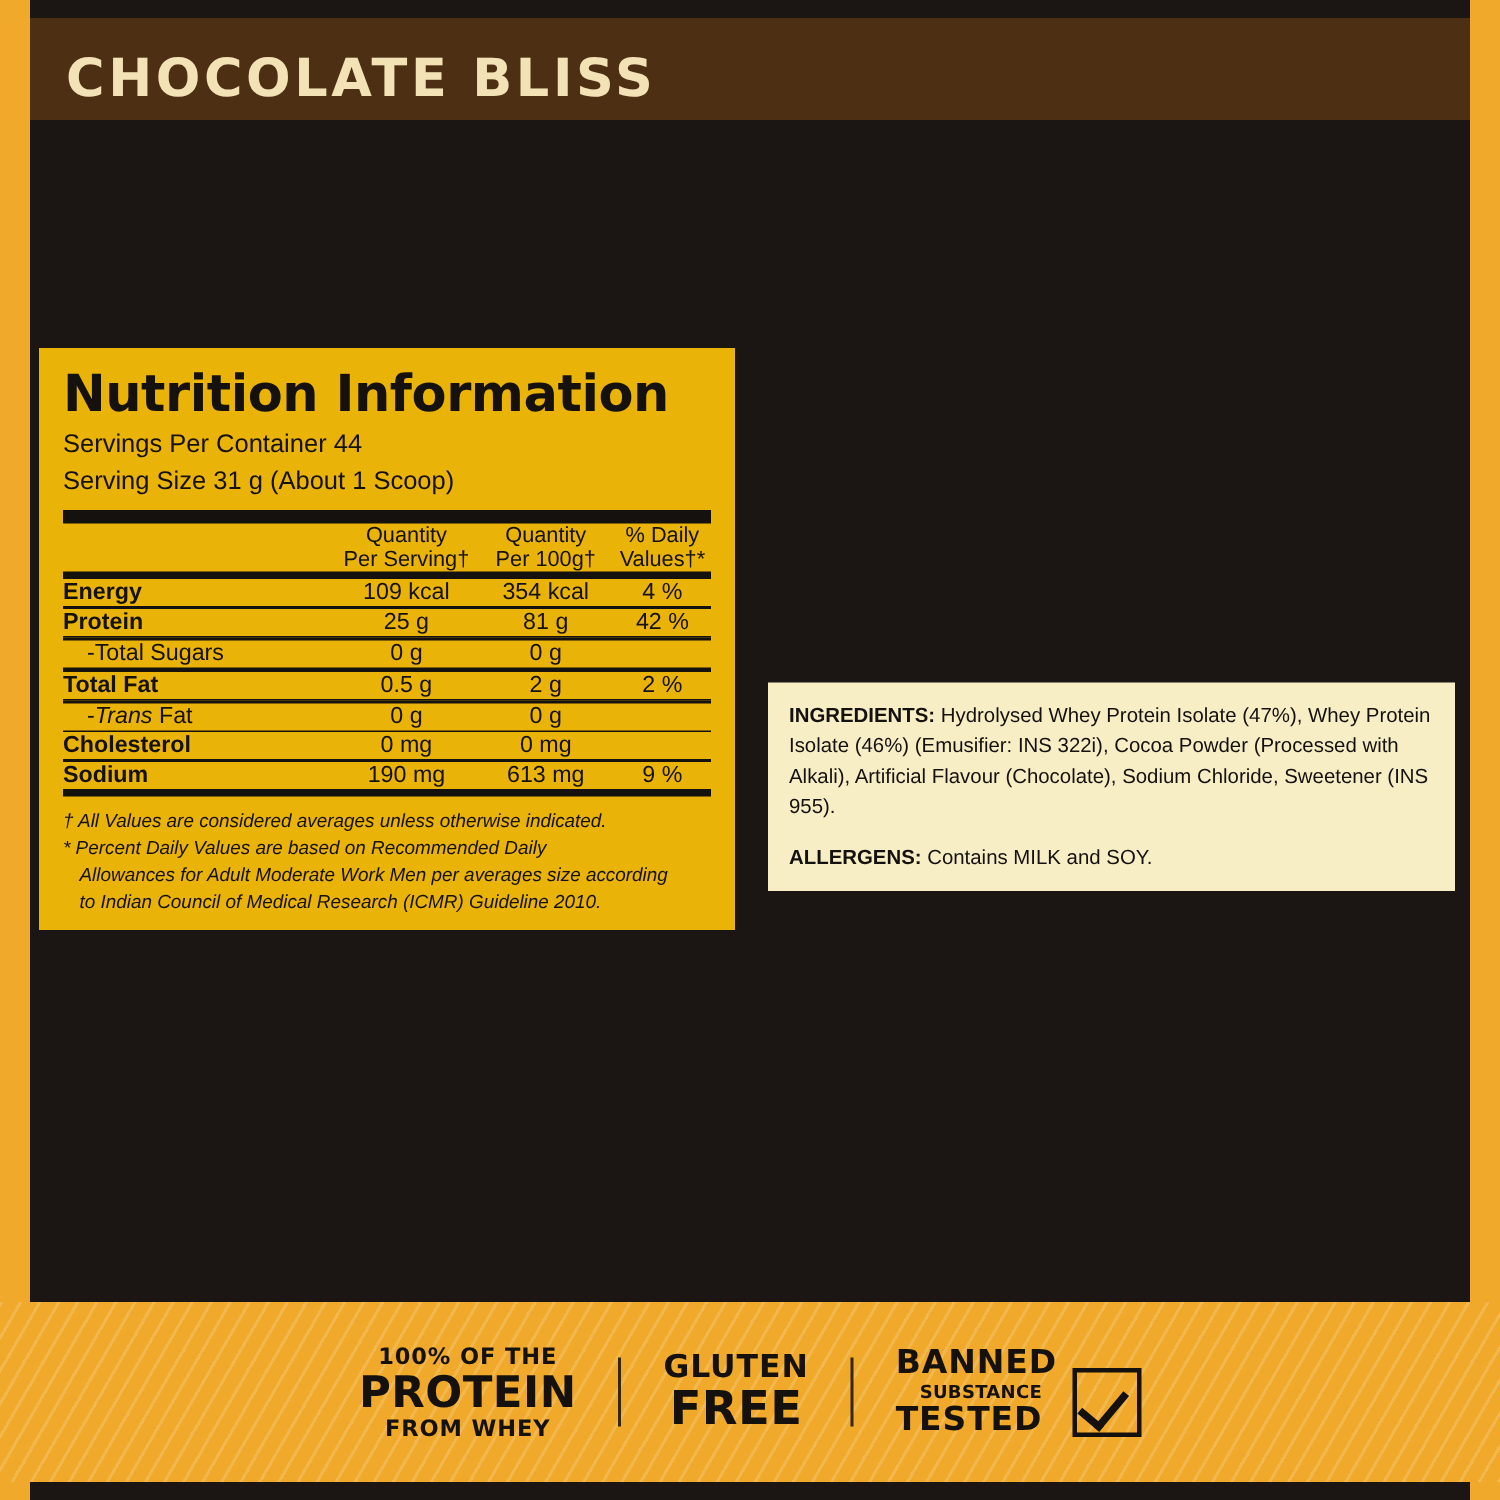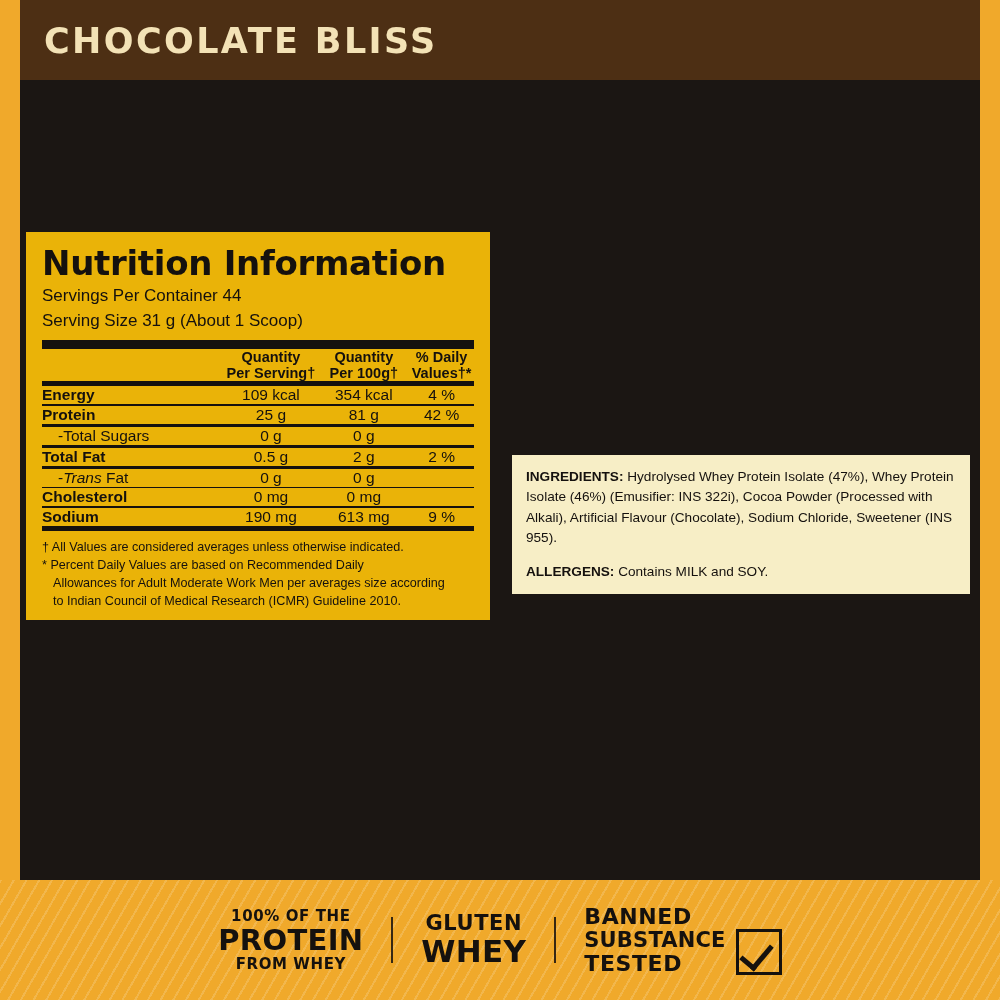--- a/index.html
+++ b/index.html
@@ -22,21 +22,21 @@
     top: 0; bottom: 0;
     width: 20px;
     background: #f0a92b;
   }
   .edge-left { left: 0; }
   .edge-right { right: 0; }
 
   
   .header-band {
     position: absolute;
-    left: 0; top: 0;
+    left: 0; top: 12px;
     width: 1000px; height: 88px;
     background: #4d2f14;
   }
   .header-title {
     position: absolute;
     left: 44px; top: 21px;
     font-size: 35px;
     font-weight: bold;
     letter-spacing: 2.4px;
     color: #f3e2b6;
@@ -94,21 +94,21 @@
   table.nf td, table.nf th {
     padding: 0;
     vertical-align: bottom;
   }
   .col-name  { width: 42%; text-align: left; }
   .col-serv  { width: 22%; text-align: center; }
   .col-100   { width: 21%; text-align: center; }
   .col-dv    { width: 15%; text-align: center; }
 
   .head-row th {
-    font-weight: bold;
+    font-weight: normal;
     font-size: 14.5px;
     line-height: 1.12;
     padding: 6px 0 6px 0;
     text-align: center;
   }
 
   .nf-row td {
     padding: 5px 0 5px 0;
     font-size: 15.5px;
   }
@@ -119,41 +119,42 @@
   }
   .sep td { padding: 0; }
   .sep-line { height: 1.5px; background: #15110e; }
 
   .footnotes {
     font-size: 12.6px;
     line-height: 1.42;
     color: #15110e;
     margin-top: 8px;
     font-family: "Liberation Sans", sans-serif;
+    font-style: italic;
   }
   .footnotes .fn-ind { padding-left: 11px; display: block; }
 
   
   .ingredients-panel {
     position: absolute;
     left: 512px; top: 455px;
     width: 458px;
     background: #f7eec6;
     padding: 12px 14px 12px 14px;
     font-size: 13.6px;
     line-height: 1.5;
     color: #15110e;
   }
   .ing-label { font-weight: bold; }
   .allergens { margin-top: 13px; }
 
   
   .footer-band {
     position: absolute;
-    left: 0; bottom: 0;
+    left: 0; bottom: 12px;
     width: 1000px; height: 120px;
     background: #f0a92b;
     background-image: repeating-linear-gradient(
       -60deg,
       rgba(255,255,255,0.16) 0px,
       rgba(255,255,255,0.16) 2px,
       rgba(0,0,0,0) 2px,
       rgba(0,0,0,0) 11px
     );
   }
@@ -179,21 +180,21 @@
   .divider {
     width: 2px; height: 46px;
     background: #15110e;
     opacity: .85;
   }
   .badge-gf .l2 { font-size: 31px; }
   .badge-gf .l1 { font-size: 21px; }
   .badge-bst { position: relative; display: flex; align-items: flex-end; gap: 10px; }
   .badge-bst .txt { text-align: left; }
   .badge-bst .l1 { font-size: 22px; }
-  .badge-bst .l2 { font-size: 21px; font-weight: bold; letter-spacing: .2px; }
+  .badge-bst .l2 { font-size: 12px; font-weight: bold; letter-spacing: .2px; margin-left: 16px; }
   .badge-bst .l3 { font-size: 22px; }
   .checkbox-icon {
     width: 46px; height: 46px;
     border: 3px solid #15110e;
     position: relative;
   }
   .checkbox-icon::after {
     content: "";
     position: absolute;
     left: 8px; top: 6px;
@@ -371,21 +372,21 @@
       <div class="badge badge-protein">
         <div class="l1">100% OF THE</div>
         <div class="l2">PROTEIN</div>
         <div class="l3">FROM WHEY</div>
       </div>
 
       <div class="divider"></div>
 
       <div class="badge badge-gf">
         <div class="l1">GLUTEN</div>
-        <div class="l2">WHEY</div>
+        <div class="l2">FREE</div>
       </div>
 
       <div class="divider"></div>
 
       <div class="badge badge-bst">
         <div class="txt">
           <div class="l1">BANNED</div>
           <div class="l2">SUBSTANCE</div>
           <div class="l3">TESTED</div>
         </div>

